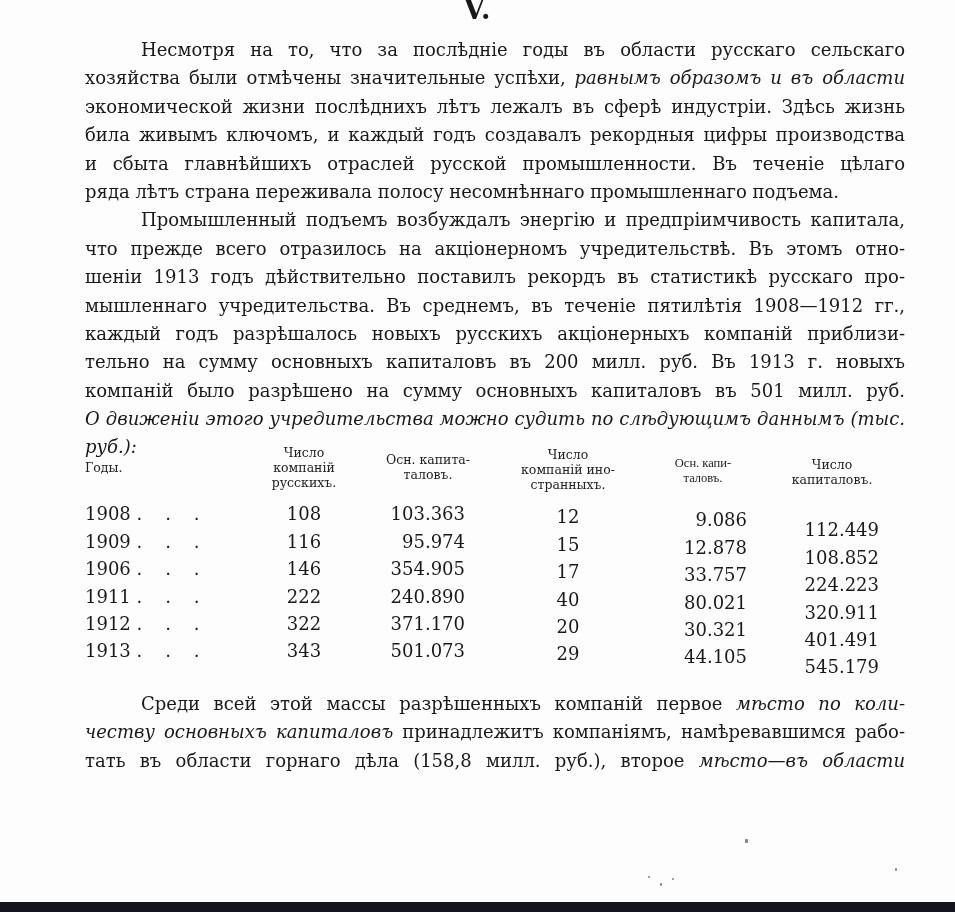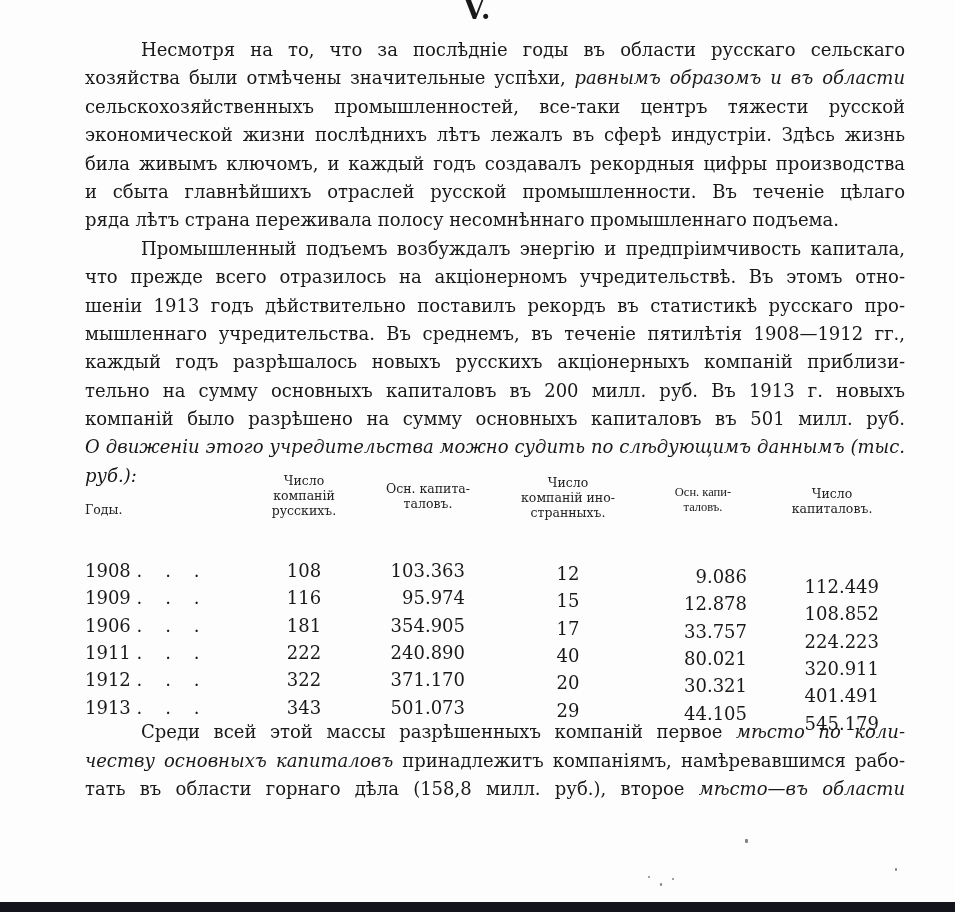--- a/index.html
+++ b/index.html
@@ -54,21 +54,21 @@
     line-height:15px;
     color:#222;
   }
   .tr{
     display:flex;
     align-items:baseline;
     height:27.4px;
     font-size:18px;
   }
   .th,.td{box-sizing:border-box;}
-  .c0{width:150px;text-align:left;white-space:pre;margin-top:28px;}
+  .c0{width:150px;text-align:left;white-space:pre;}
   .c1{width:138px;text-align:center;}
   .c2{width:122px;text-align:right;padding-right:30px;}
   .c3{width:146px;text-align:center;}
   .c4{width:124px;text-align:right;padding-right:18px;}
   .c5{width:140px;text-align:right;padding-right:26px;}
   .th.c2{padding-right:12px;text-align:center;}
   .th.c4{padding-right:0;text-align:center;font-family:Liberation Serif, serif;}
   .th.c5{padding-right:6px;text-align:center;}
   
   .td.c3{position:relative;top:3px;}
@@ -89,21 +89,20 @@
 <body>
 
 <div class="page">
 
   <div class="chapter">V.</div>
 
   <div class="textblock top">
       <div class="para">
         <div class="line indent just"><span>Несмотря на то, что за послѣдніе годы въ области русскаго сельскаго</span></div>
         <div class="line just"><span>хозяйства были отмѣчены значительные успѣхи, </span><em>равнымъ образомъ и въ области</em></div>
-        <div class="line just"><span>сельскохозяйственныхъ промышленностей, все-таки центръ тяжести русской</span></div>
         <div class="line just"><span>экономической жизни послѣднихъ лѣтъ лежалъ въ сферѣ индустріи. Здѣсь жизнь</span></div>
         <div class="line just"><span>била живымъ ключомъ, и каждый годъ создавалъ рекордныя цифры производства</span></div>
         <div class="line just"><span>и сбыта главнѣйшихъ отраслей русской промышленности. Въ теченіе цѣлаго</span></div>
         <div class="line"><span>ряда лѣтъ страна переживала полосу несомнѣннаго промышленнаго подъема.</span></div>
       </div>
       <div class="para">
         <div class="line indent just"><span>Промышленный подъемъ возбуждалъ энергію и предпріимчивость капитала,</span></div>
         <div class="line just"><span>что прежде всего отразилось на акціонерномъ учредительствѣ. Въ этомъ отно-</span></div>
         <div class="line just"><span>шеніи 1913 годъ дѣйствительно поставилъ рекордъ въ статистикѣ русскаго про-</span></div>
         <div class="line just"><span>мышленнаго учредительства. Въ среднемъ, въ теченіе пятилѣтія 1908—1912 гг.,</span></div>
@@ -152,21 +151,21 @@
         <div class="tr">
           <div class="td c0">1909 .    .    .</div>
           <div class="td c1">116</div>
           <div class="td c2">95.974</div>
           <div class="td c3">15</div>
           <div class="td c4">12.878</div>
           <div class="td c5">108.852</div>
         </div>
         <div class="tr">
           <div class="td c0">1906 .    .    .</div>
-          <div class="td c1">181</div>
+          <div class="td c1">146</div>
           <div class="td c2">354.905</div>
           <div class="td c3">17</div>
           <div class="td c4">33.757</div>
           <div class="td c5">224.223</div>
         </div>
         <div class="tr">
           <div class="td c0">1911 .    .    .</div>
           <div class="td c1">222</div>
           <div class="td c2">240.890</div>
           <div class="td c3">40</div>

